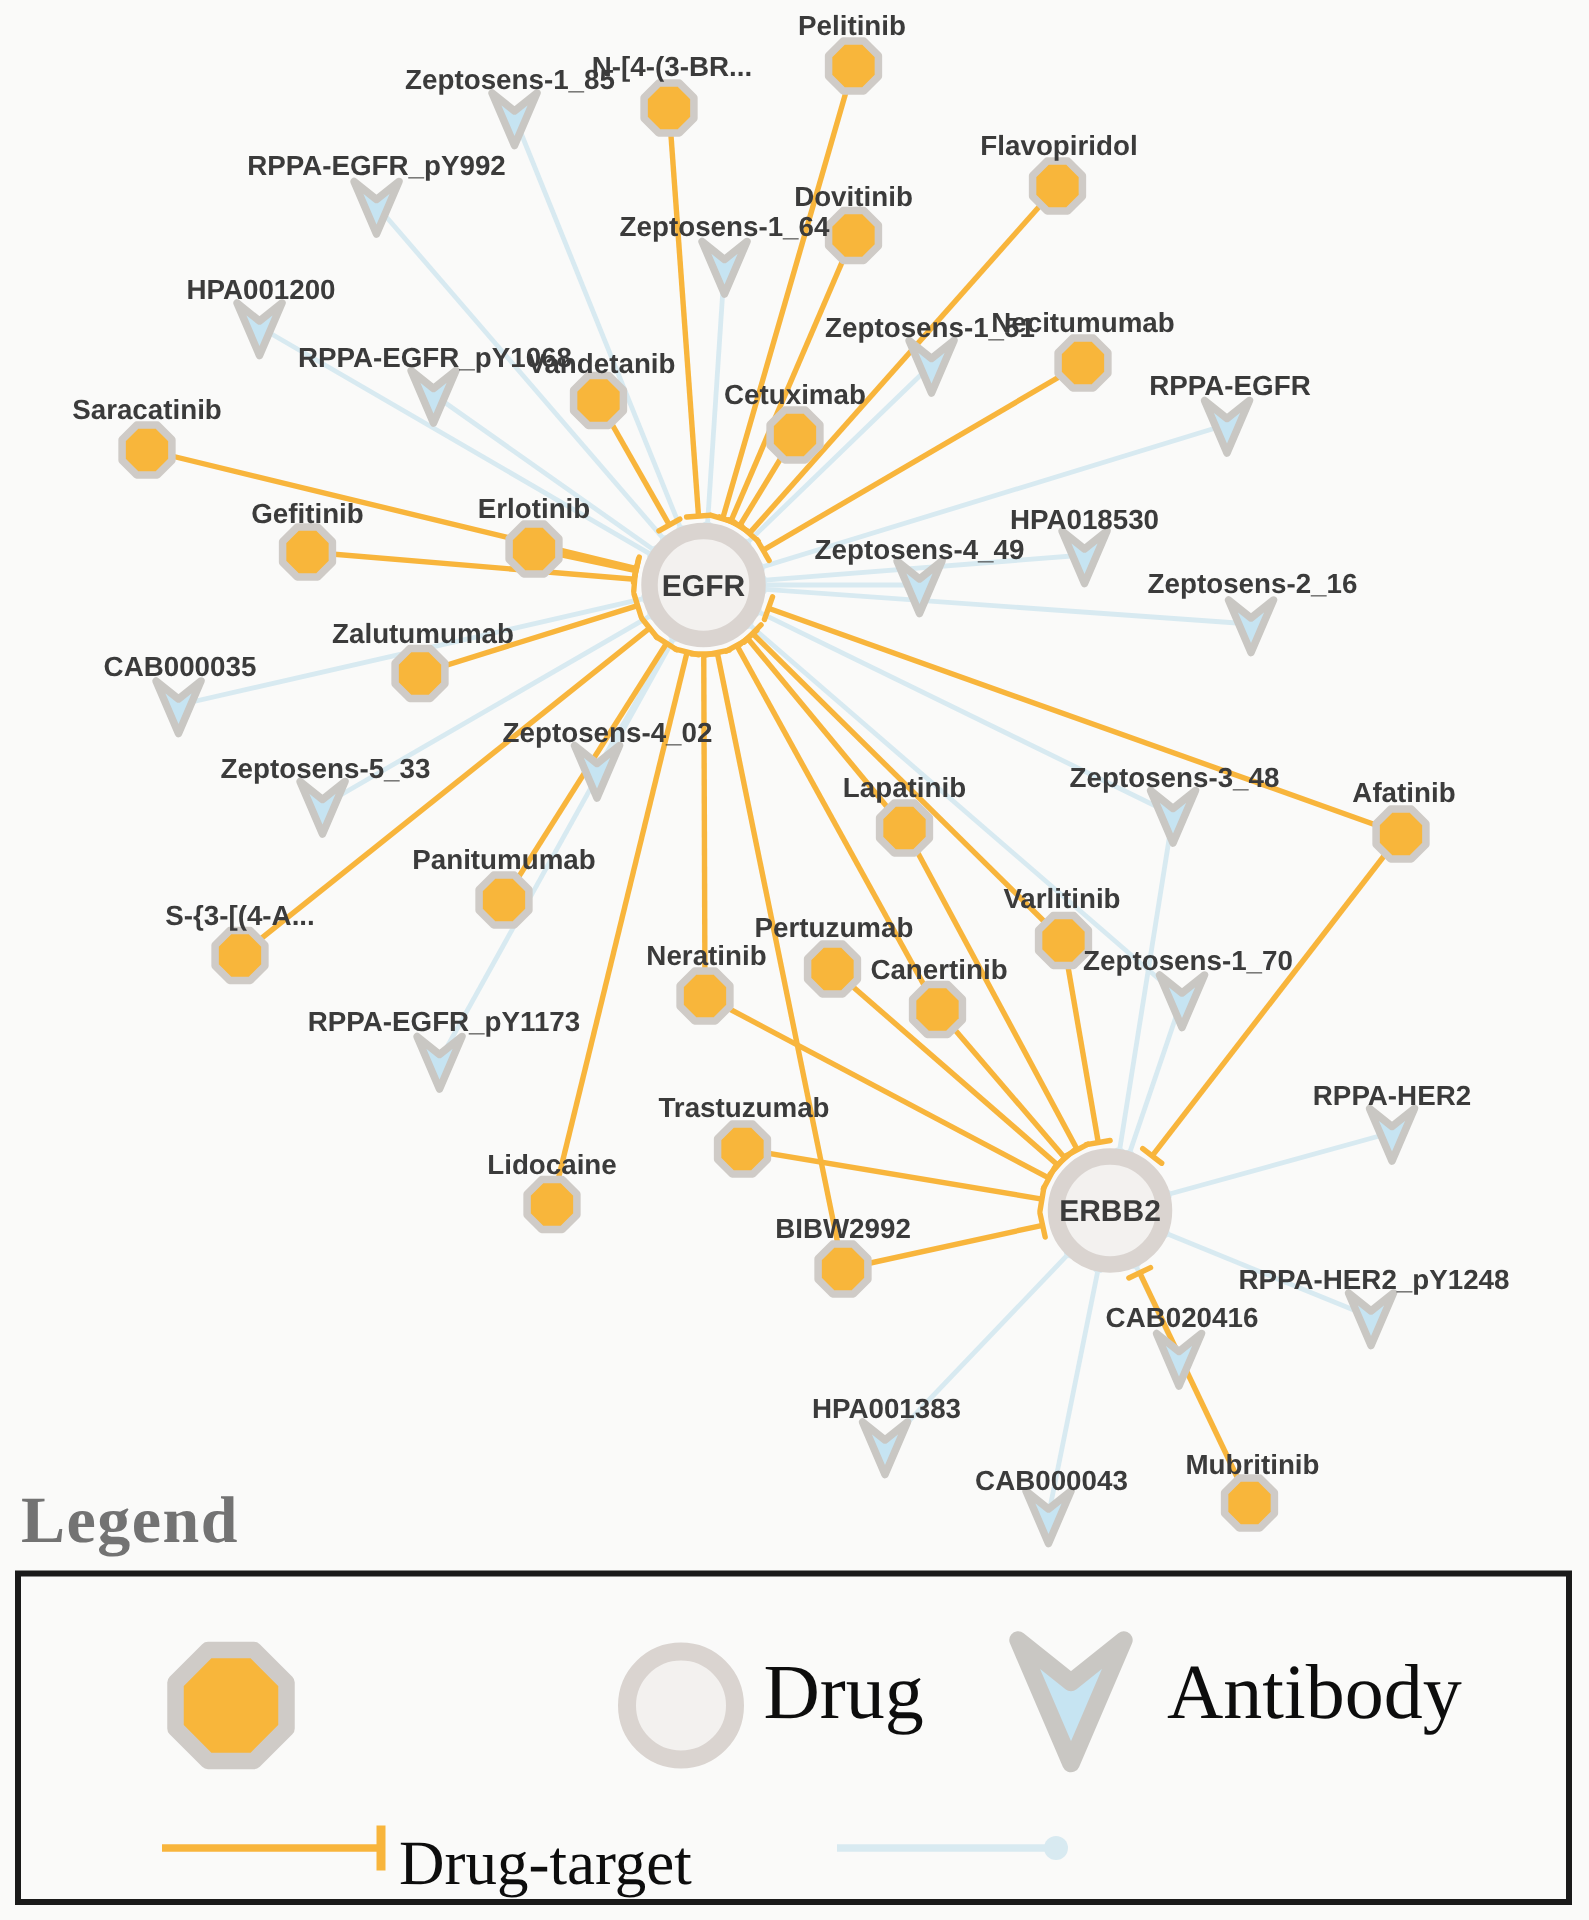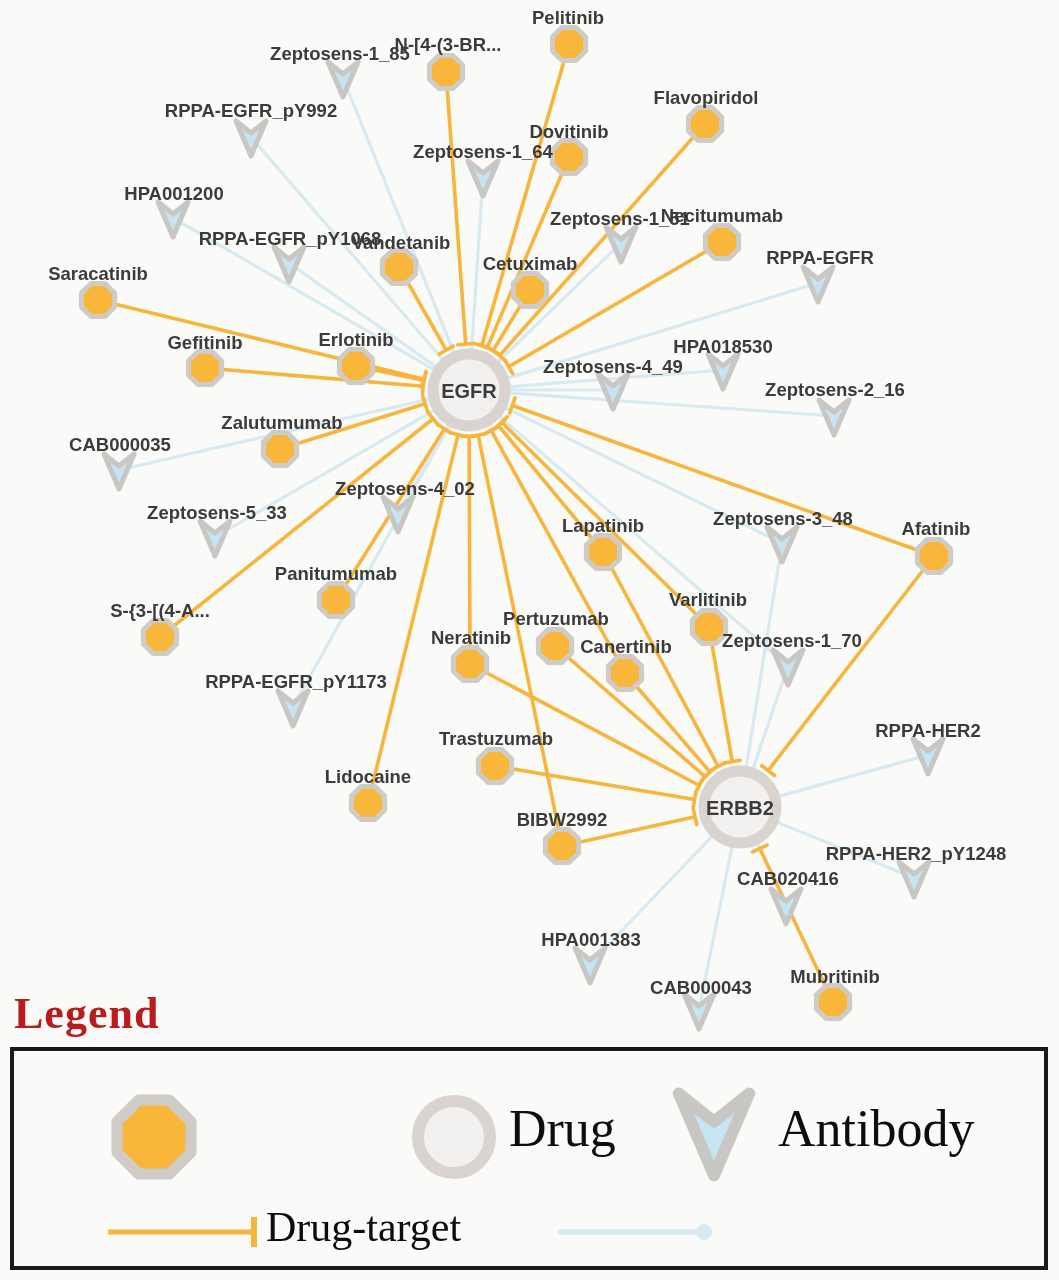--- a/index.html
+++ b/index.html
@@ -12,38 +12,38 @@
   #stage{position:relative;width:1059px;height:1280px;}
   #graph{position:absolute;left:0;top:0;}
   .graph-label{
     font-family:"Liberation Sans",sans-serif;
     font-weight:bold;
     fill:#3B3B3B;
   }
   .legend-title{
     position:absolute;left:14px;top:988px;
     font-family:"Liberation Serif",serif;
-    font-weight:bold;font-size:44px;color:#b91c1c;
+    font-weight:bold;font-size:44px;color:#737373;
     letter-spacing:1px;
   }
   .legend-box{
     position:absolute;left:10px;top:1047px;
     width:1030px;height:215px;
     border:4px solid #1a1a1a;
     background:#FAFAF9;
   }
   .legend-item-label{
     position:absolute;
     font-family:"Liberation Serif",serif;
     font-size:52px;color:#0d0d0d;
   }
   .legend-edge-label{
     position:absolute;
     font-family:"Liberation Serif",serif;
-    font-size:42px;color:#0d0d0d;
+    font-size:42px;color:#0d0d0d;margin-top:16px;
   }
   .legend-icon{position:absolute;}
 </style>
 </head>
 <body>
 
 <div id="stage">
 
   <svg id="graph" width="1059" height="1280" viewBox="0 0 1059 1280">
       <line x1="343" y1="78" x2="454.7704041151512" y2="354.7648101898983" stroke="#D8EAF1" stroke-width="3.2"></line>

